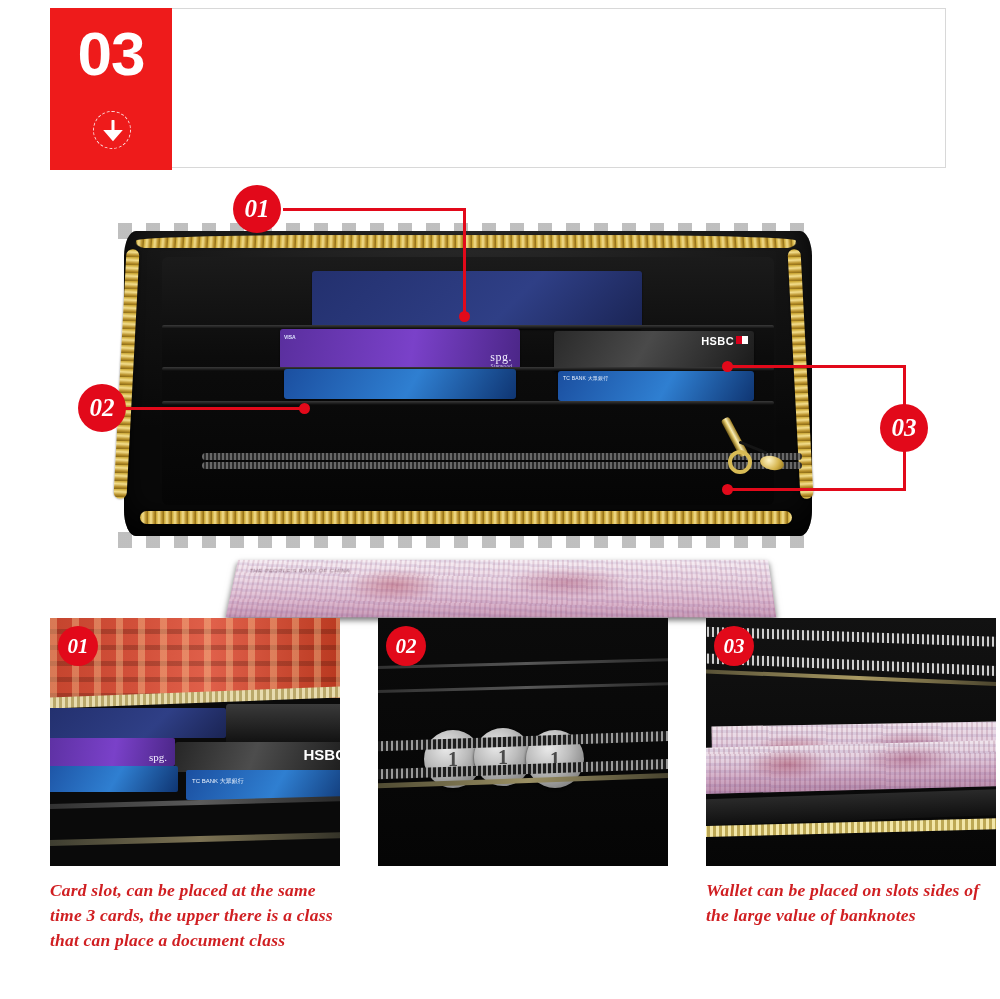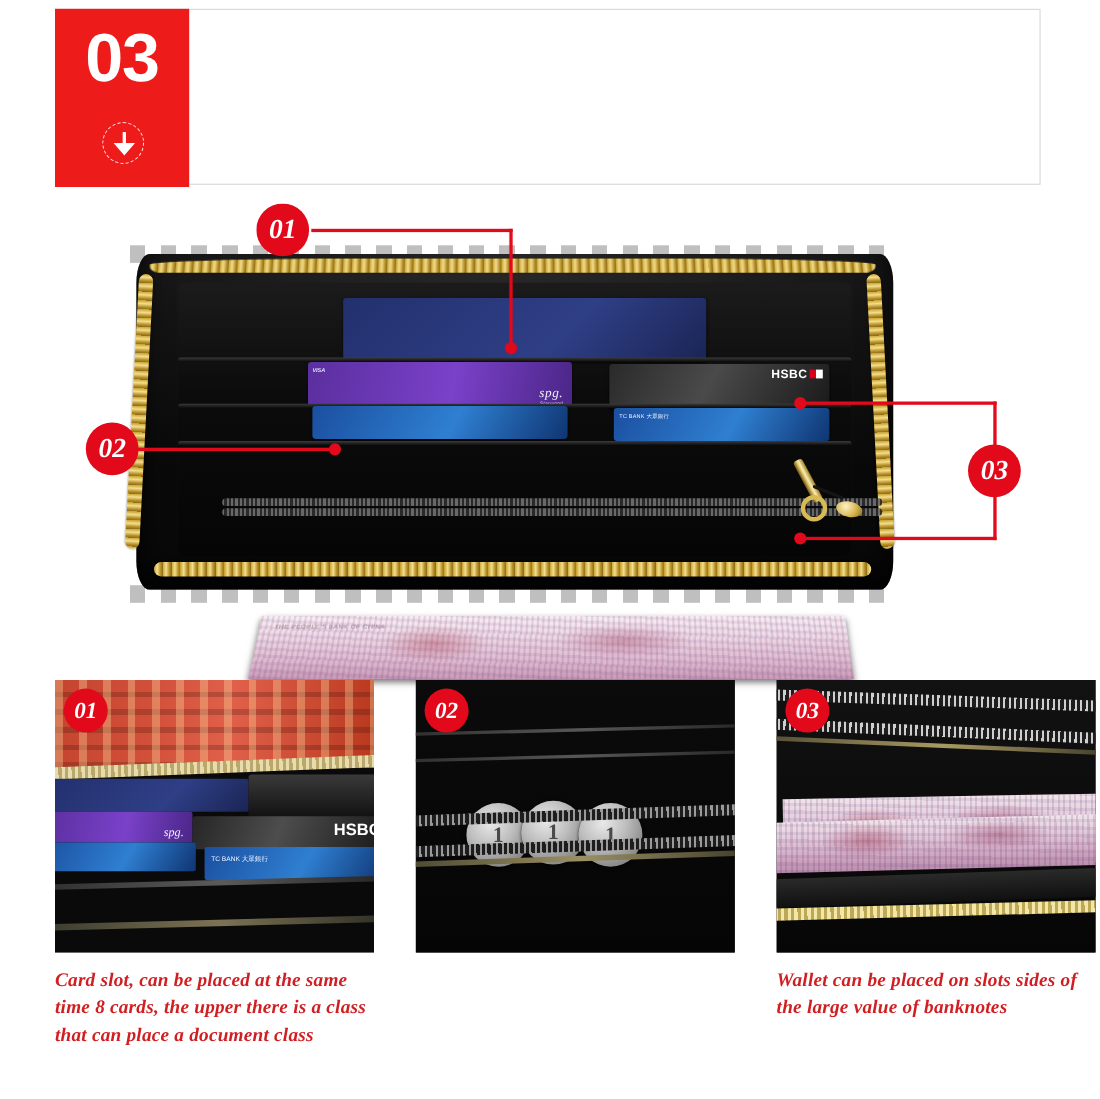--- a/index.html
+++ b/index.html
@@ -205,21 +205,21 @@
   }
   .card {
     position: absolute;
     border-radius: 3px;
     box-shadow: 0 1px 2px rgba(0,0,0,.7);
     overflow: hidden;
     font-size: 7px;
     color: #fff;
   }
   .card-navy  { background: linear-gradient(135deg,#23306e,#2f3f86 60%,#1a2454); }
-  .card-purple{ background: linear-gradient(100deg,#5a2f9e,#7a41c9 55%,#4b2687); font-style: italic; }
+  .card-purple{ background: linear-gradient(100deg,#5a2f9e,#7a41c9 55%,#4b2687); }
   .card-blue  { background: linear-gradient(120deg,#1b4fa0,#2f7fd1 55%,#0f3572); }
   .card-dark  { background: linear-gradient(120deg,#2a2a2a,#4a4a4a 45%,#1a1a1a); }
 
   .spg-label {
     position: absolute;
     right: 8px; bottom: 4px;
     font-family: "Liberation Serif", serif;
     font-size: 12px;
     color: #f3f0ff;
     letter-spacing: .5px;
@@ -590,21 +590,21 @@
       </div>
       <div class="p1-row card-blue" style="left:136px; top:152px; width:165px; height:30px;">
         <span style="position:absolute; left:6px; top:7px; font-size:6px; color:#ecf4ff;">TC BANK 大眾銀行</span>
       </div>
 
       <div style="position:absolute; left:-10px; top:182px; width:320px; height:5px; background:linear-gradient(90deg,#2f2f2f,#5b5b5b,#222); transform:rotate(-1.5deg);"></div>
       <div style="position:absolute; left:-10px; top:218px; width:320px; height:6px; background:linear-gradient(90deg,#3a3a2e,#7d7354,#2a2a22); transform:rotate(-1.5deg);"></div>
 
       <div class="panel-badge">01</div>
     </div>
-    <div class="caption">Card slot, can be placed at the same time 8 cards, the upper there is a class that can place a document class</div>
+    <div class="caption">Card slot, can be placed at the same time 3 cards, the upper there is a class that can place a document class</div>
   </div>
 
   <div class="panel" style="left:378px;">
     <div class="panel-img">
       <div class="p2-bg"></div>
       <div class="p2-seam" style="top:44px;"></div>
       <div class="p2-seam" style="top:68px;"></div>
 
       <div class="coin" style="left:46px; top:112px;">1</div>
       <div class="coin" style="left:96px; top:110px;">1</div>

